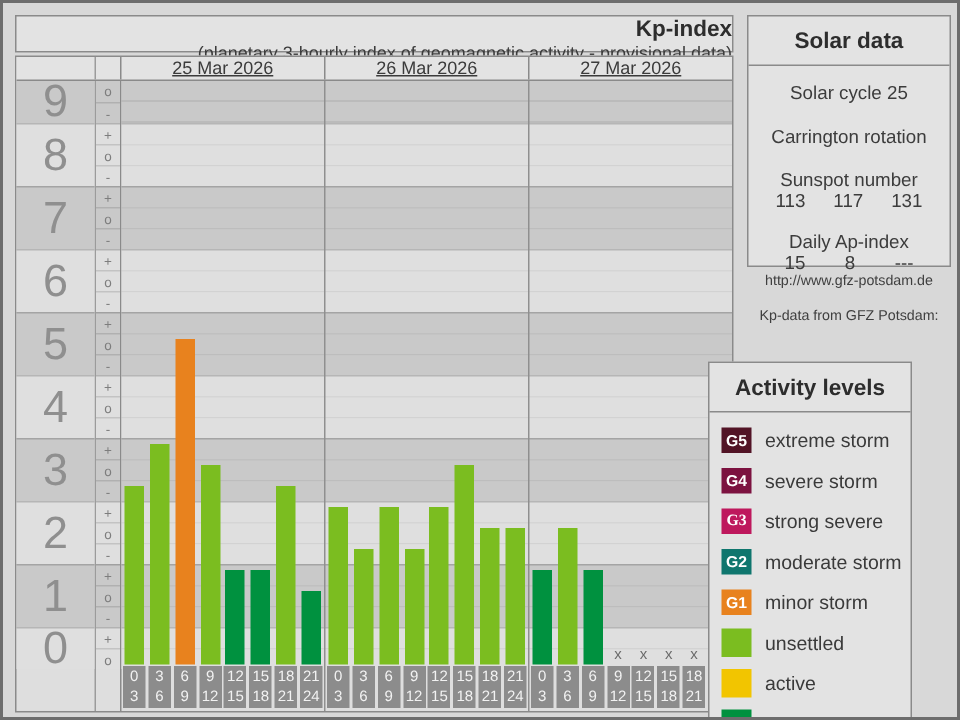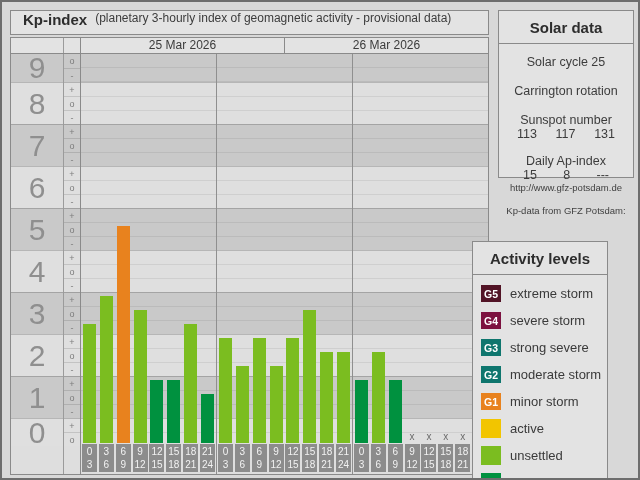--- a/index.html
+++ b/index.html
@@ -6,30 +6,30 @@
   body{
     width:640px;height:480px;position:relative;
     background:#d8d8d8;
     font-family:"Liberation Sans","DejaVu Sans",sans-serif;
     box-sizing:border-box;border:2px solid #6d6d6d;
     overflow:hidden;
   }
   .box{position:absolute;background:#e3e3e3;border:1px solid #8a8a8a;box-sizing:border-box;}
 
   
-  #title-bar{left:8px;top:8px;width:479px;height:25px;display:flex;align-items:flex-start;padding-left:12px;}
+  #title-bar{left:8px;top:8px;width:479px;height:25px;display:flex;align-items:flex-end;padding-left:12px;flex-direction:column;}
   #title-bar .main{font-weight:bold;font-size:15px;color:#2d2d2d;}
   #title-bar .sub{font-size:12px;color:#3c3c3c;margin-left:8px;}
 
   
   #chart-box{left:8px;top:35px;width:479px;height:438px;background:#dedede;display:flex;flex-direction:column;}
   #chart-header{display:flex;height:15px;border-bottom:1px solid #8a8a8a;background:#e3e3e3;flex:0 0 auto;}
   .corner-a{width:53px;border-right:1px solid #9b9b9b;box-sizing:border-box;}
   .corner-b{width:17px;border-right:1px solid #8a8a8a;box-sizing:border-box;}
-  .date-cell{flex:1;text-align:center;font-size:12px;line-height:14px;color:#3b3b3b;}
+  .date-cell{flex:1;text-align:center;font-size:12px;line-height:14px;color:#3b3b3b;text-decoration:underline;}
   .date-cell + .date-cell{border-left:1px solid #8a8a8a;}
 
   #chart-body{flex:1;display:flex;position:relative;}
   #col-numbers{width:53px;border-right:1px solid #9b9b9b;box-sizing:border-box;display:flex;flex-direction:column;}
   #col-subs{width:17px;border-right:1px solid #8a8a8a;box-sizing:border-box;display:flex;flex-direction:column;}
   .num-cell{display:flex;align-items:center;justify-content:center;
             font-size:30px;color:#8f8f8f;box-sizing:border-box;}
   .num-cell.bstart{border-top:1px solid rgba(0,0,0,0.18);}
   .sub-cell{height:14px;box-sizing:border-box;display:flex;align-items:center;justify-content:center;
             font-size:9px;color:#7d7d7d;}
@@ -79,20 +79,21 @@
   <span class="sub">(planetary 3-hourly index of geomagnetic activity - provisional data)</span>
 </div>
 
 <div class="box" id="chart-box">
   <div id="chart-header">
     <div class="corner-a"></div>
     <div class="corner-b"></div>
 
   <div class="date-cell">25 Mar 2026</div>
       <div class="date-cell">26 Mar 2026</div>
+      <div class="date-cell">27 Mar 2026</div>
     </div>
   <div id="chart-body">
     <div id="col-numbers">
         <div class="num-cell shade-dark" style="height: 28px;">9</div>
         <div class="num-cell shade-light bstart" style="height: 42px;">8</div>
         <div class="num-cell shade-dark bstart" style="height: 42px;">7</div>
         <div class="num-cell shade-light bstart" style="height: 42px;">6</div>
         <div class="num-cell shade-dark bstart" style="height: 42px;">5</div>
         <div class="num-cell shade-light bstart" style="height: 42px;">4</div>
         <div class="num-cell shade-dark bstart" style="height: 42px;">3</div>
@@ -348,37 +349,37 @@
   <div id="legend-rows">
       <div class="legend-row">
         <div class="swatch gcode" style="background: rgb(82, 20, 38);">G5</div>
         <div class="legend-label">extreme storm</div>
       </div>
       <div class="legend-row">
         <div class="swatch gcode" style="background: rgb(124, 18, 64);">G4</div>
         <div class="legend-label">severe storm</div>
       </div>
       <div class="legend-row">
-        <div class="swatch gcode" style="background: #0f766e;">G3</div>
+        <div class="swatch gcode" style="background: #be185d; font-family: Liberation Serif, serif;">G3</div>
         <div class="legend-label">strong severe</div>
       </div>
       <div class="legend-row">
         <div class="swatch gcode" style="background: #0f766e;">G2</div>
         <div class="legend-label">moderate storm</div>
       </div>
       <div class="legend-row">
         <div class="swatch gcode" style="background: rgb(232, 130, 30);">G1</div>
         <div class="legend-label">minor storm</div>
       </div>
       <div class="legend-row">
+        <div class="swatch" style="background: rgb(123, 189, 32);"></div>
+        <div class="legend-label">unsettled</div>
+      </div>
+      <div class="legend-row">
         <div class="swatch" style="background: rgb(242, 197, 0);"></div>
         <div class="legend-label">active</div>
       </div>
       <div class="legend-row">
-        <div class="swatch" style="background: rgb(123, 189, 32);"></div>
-        <div class="legend-label">unsettled</div>
-      </div>
-      <div class="legend-row">
         <div class="swatch" style="background: rgb(0, 145, 63);"></div>
         <div class="legend-label">quiet</div>
       </div>
     </div>
 </div>
 
 </body></html>

